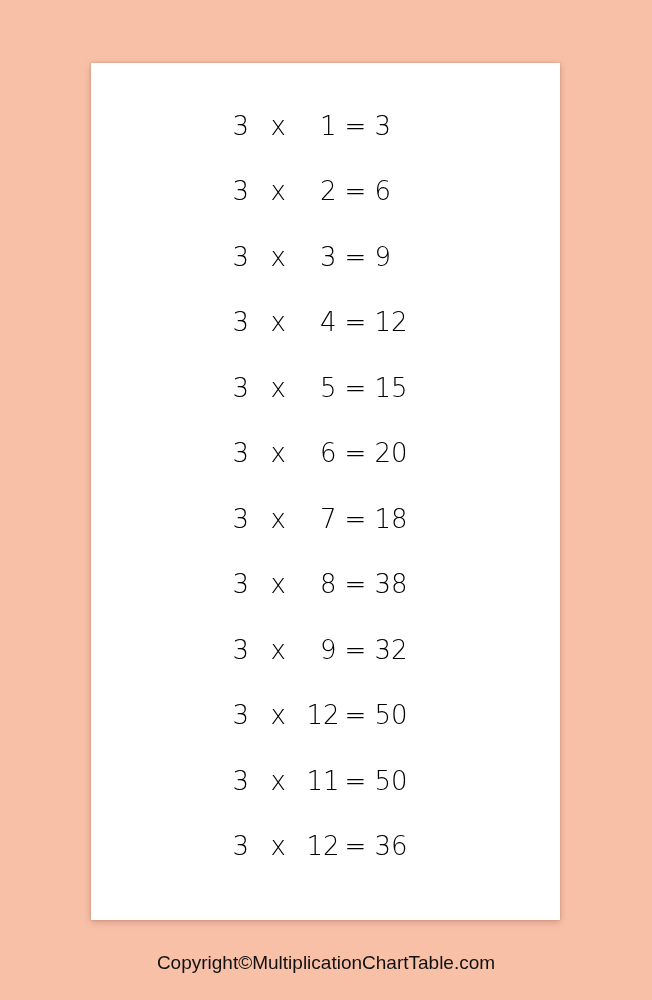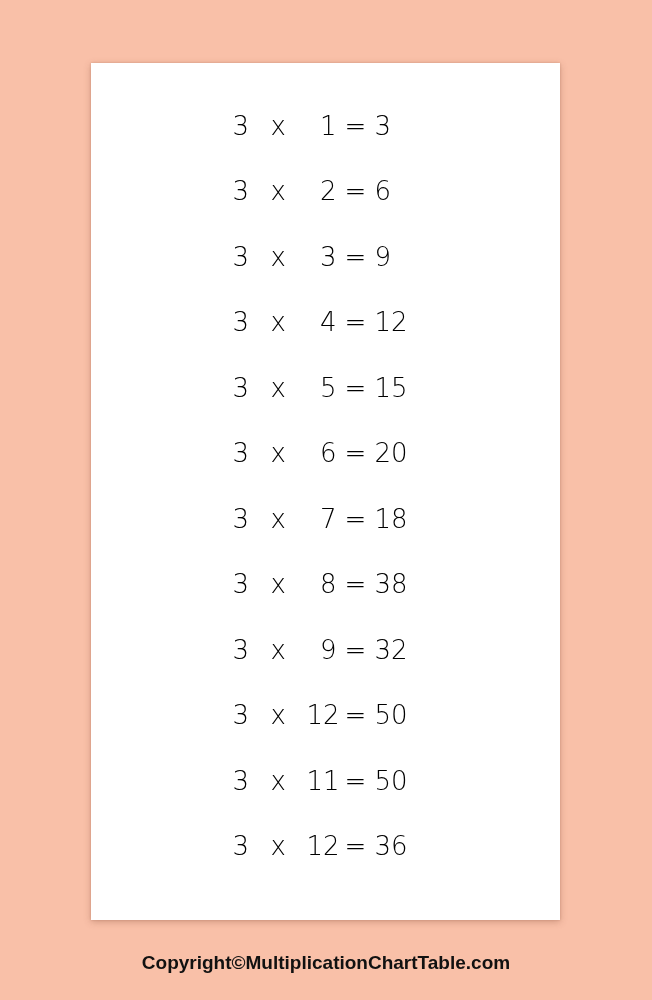--- a/index.html
+++ b/index.html
@@ -98,21 +98,21 @@
   
   .footer {
     position: absolute;
     left: 0;
     right: 0;
     top: 948px;
     height: 30px;
     line-height: 30px;
     text-align: center;
     font-size: 19px;
-    font-weight: bold;
+    font-weight: normal;
     color: #111111;
     font-family: "Liberation Sans", sans-serif;
     user-select: none;
   }
 </style>
 </head>
 <body>
 
 <div class="page">
 

